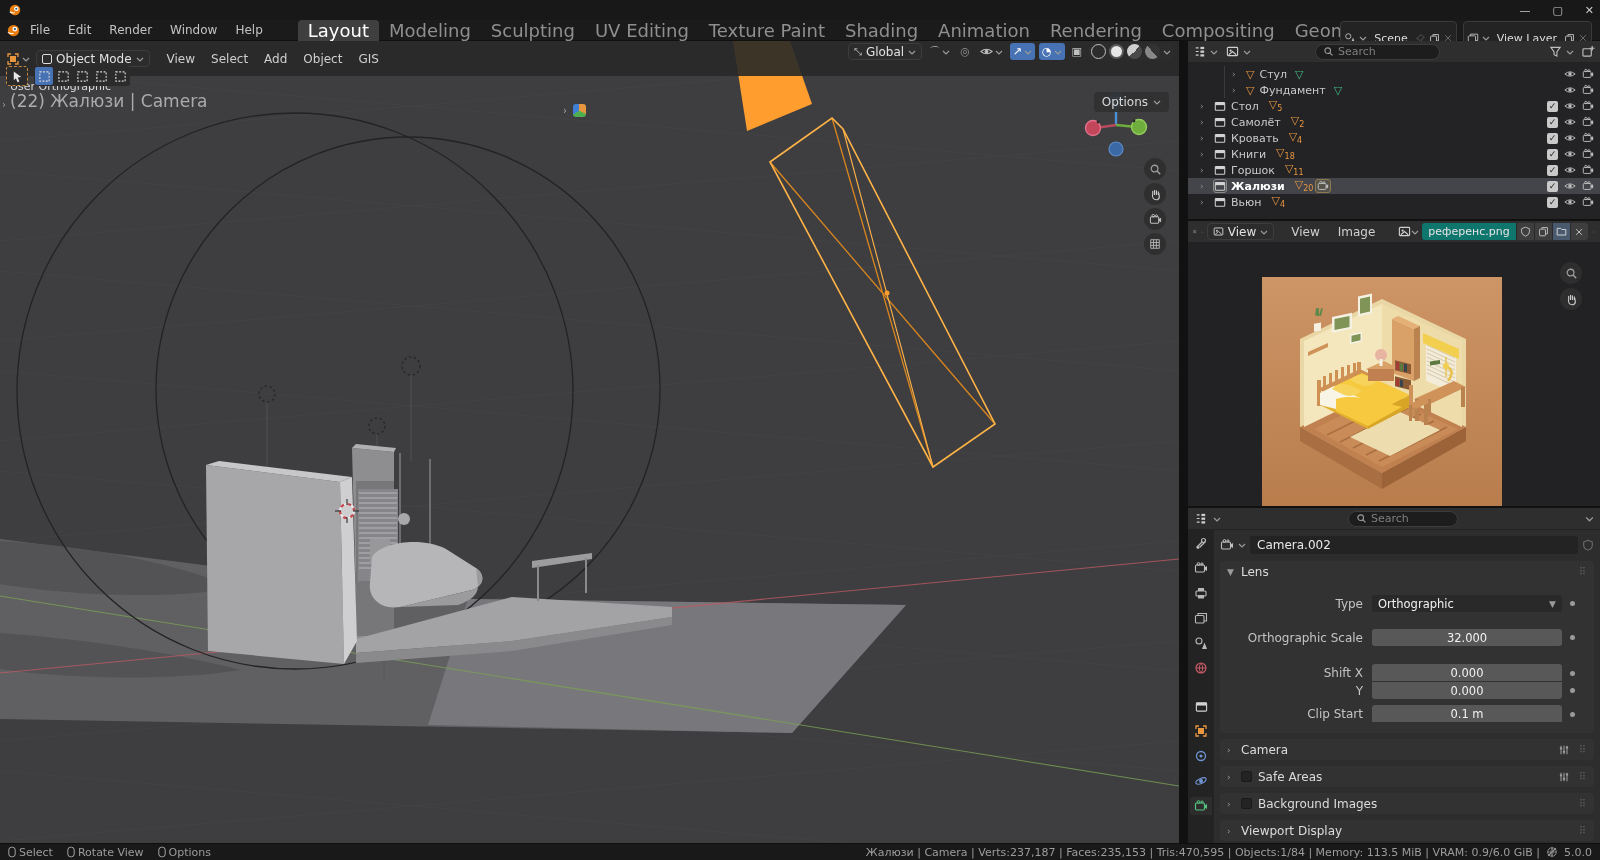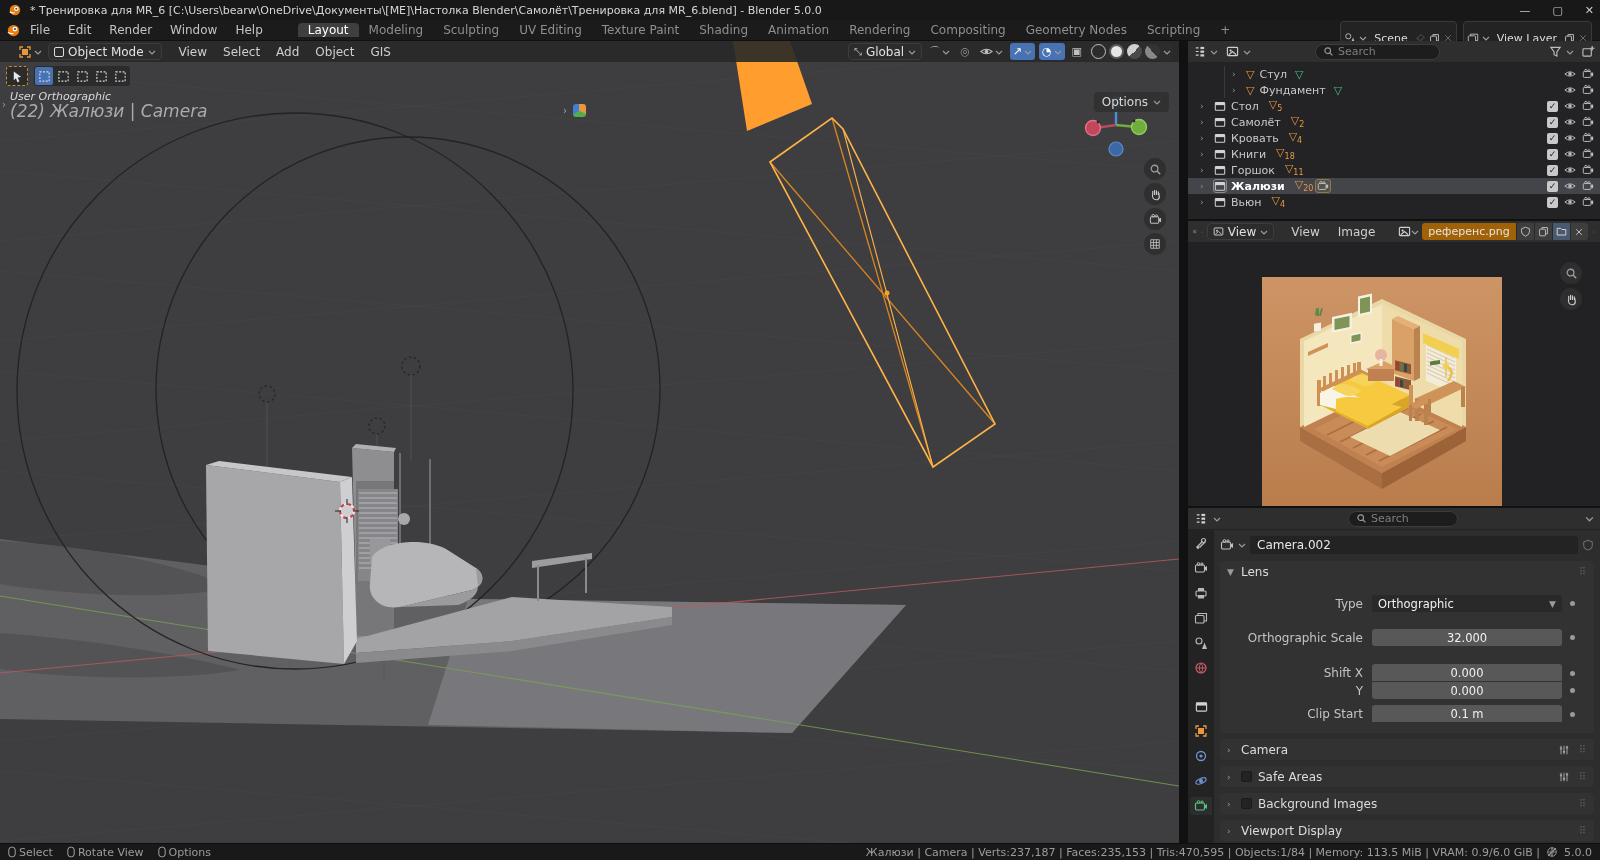--- a/index.html
+++ b/index.html
@@ -11,45 +11,45 @@
   
   #titlebar { left:0; top:0; width:1600px; height:20px; background:#181818; display:flex; align-items:center; padding:0 8px; }
   #titlebar .title { color:#d6d6d6; font-size:11px; margin-left:8px; white-space:nowrap; }
   #winbtns { position:absolute; right:6px; top:0; height:20px; display:flex; gap:22px; align-items:center; color:#cccccc; font-size:11px; }
   #winbtns span { cursor:default; }
 
   
   #menubar { left:0; top:20px; width:1600px; height:21px; background:#1b1b1b; display:flex; align-items:center; border-bottom:1px solid #101010; }
   .menu-item { padding:2px 9px; color:#c3c3c3; font-size:12px; border-radius:3px; }
   .ws-tabs { display:flex; margin-left:26px; }
-  .ws-tab { padding:0 10px; color:#8f8f8f; font-size:12px; border-radius:4px 4px 0 0; }
+  .ws-tab { padding:0 10px; color:#8f8f8f; font-size:18px; border-radius:4px 4px 0 0; }
   .ws-tab.active { background:#3f3f3f; color:#ffffff; }
   #scene-widgets { position:absolute; right:8px; top:1px; display:flex; gap:6px; align-items:center; }
   .id-block { display:flex; align-items:center; background:#232323; border:1px solid #3a3a3a; border-radius:4px; height:34px; padding:0 3px; gap:3px; }
   .id-block .name { color:#dddddd; font-size:11px; padding:0 4px; }
   .dim { opacity:.45; }
 
   
   #viewport { left:0; top:41px; width:1179px; height:802px; background:#3e3e40; overflow:hidden; }
-  #vp-header { left:0; top:0; width:1179px; height:21px; background:rgba(40,40,40,.90); display:flex; align-items:center; gap:2px; padding:0 18px; z-index:5; }
+  #vp-header { left:0; top:0; width:1179px; height:35px; background:rgba(40,40,40,.90); display:flex; align-items:center; gap:2px; padding:0 6px; z-index:5; }
   .vp-menu { color:#cfcfcf; padding:1px 7px; font-size:12px; }
   .dropdown-box { display:flex; align-items:center; gap:4px; background:#2c2c2c; border:1px solid #3d3d3d; border-radius:4px; height:17px; padding:0 5px; color:#e2e2e2; font-size:12px; }
   #vp-right { position:absolute; right:6px; top:2px; display:flex; align-items:center; gap:4px; }
   .hdr-btn { display:flex; align-items:center; gap:2px; height:17px; padding:0 3px; border-radius:3px; }
   .hdr-btn.on { background:#4772b3; }
   .shade-group { display:flex; background:#2c2c2c; border-radius:4px; height:17px; align-items:center; padding:0 2px; gap:3px; }
   .shade-group .sph.active { background:#5a5a5a; border-radius:50%; }
   #vp-toolrow { left:6px; top:25px; display:flex; gap:6px; align-items:center; z-index:5; }
   .tool-btn { width:22px; height:20px; background:#2b2b2b; border:1px dashed #c78a3b; border-radius:3px; display:flex; align-items:center; justify-content:center; }
   .selmode { display:flex; background:#2b2b2b; border-radius:3px; padding:1px; gap:1px; }
   .selmode span { width:18px; height:18px; display:flex; align-items:center; justify-content:center; border-radius:2px; }
   .selmode span.on { background:#4772b3; }
   #tool-expander { left:563px; top:63px; display:flex; gap:6px; align-items:center; z-index:5; position:absolute; color:#aaa; }
   #options-btn { position:absolute; right:10px; top:51px; background:rgba(48,48,48,.92); border-radius:4px; height:20px; display:flex; align-items:center; padding:0 8px; gap:5px; color:#d8d8d8; z-index:6; font-size:12px; }
-  #vp-overlay-text { left:10px; top:49px; z-index:4; line-height:14px;font-style:italic; }
+  #vp-overlay-text { left:10px; top:39px; z-index:4; line-height:14px; }
   #vp-overlay-text .l1 { color:#d9d9d9; font-size:11px; }
   #vp-overlay-text .l2 { color:#ababab; font-size:17px; }
   #tbar-toggle { left:2px; top:58px; color:#9a9a9a; z-index:4; font-size:10px; }
   #nav-gizmo { right:28px; top:48px; width:70px; height:70px; z-index:4; }
   .vp-sidebtn { position:absolute; right:13px; width:22px; height:22px; border-radius:50%; background:rgba(45,45,45,.85); display:flex; align-items:center; justify-content:center; z-index:4; }
 
   
   #outliner { left:1188px; top:41px; width:412px; height:178px; background:#232325; }
   #outliner-header { height:21px; background:#2e2e2e; display:flex; align-items:center; padding:0 5px; gap:4px; }
   .search-field { display:flex; align-items:center; gap:4px; background:#1d1d1d; border:1px solid #3c3c3c; border-radius:9px; height:16px; padding:0 7px; color:#7f7f7f; font-size:11px; }
@@ -66,21 +66,21 @@
   .ol-right { position:absolute; right:6px; display:flex; gap:6px; align-items:center; }
   .cb { width:11px; height:11px; background:#c9c9c9; border-radius:2px; color:#222; font-size:9px; line-height:11px; text-align:center; font-weight:bold; }
   .camchip { background:#55524a; border:1px solid #8d7a4e; border-radius:3px; padding:0 1px; margin-left:2px; display:inline-flex; }
 
   
   #imged { left:1188px; top:221px; width:412px; height:285px; background:#232325; }
   #imged-header { height:21px; background:#2e2e2e; display:flex; align-items:center; padding:0 5px; gap:4px; }
   #imged-canvas { position:relative; width:412px; height:264px; background:#222224; overflow:hidden; }
   #ref-img { position:absolute; left:74px; top:35px; width:240px; height:241px; }
   .float-btn { position:absolute; width:22px; height:22px; border-radius:50%; background:rgba(48,48,48,.9); display:flex; align-items:center; justify-content:center; }
-  .name-field { background:#a16207; border-radius:3px 0 0 3px; height:17px; display:flex; align-items:center; padding:0 6px; color:#e4e4e4; font-size:11px; }
+  .name-field { background:#0f766e; border-radius:3px 0 0 3px; height:17px; display:flex; align-items:center; padding:0 6px; color:#e4e4e4; font-size:11px; }
   .mini-btn { width:18px; height:17px; background:#3e3e3e; display:flex; align-items:center; justify-content:center; border-left:1px solid #2a2a2a; }
 
   
   #props { left:1188px; top:508px; width:412px; height:335px; background:#2d2d2d; overflow:hidden; }
   #props-header { height:22px; background:#2e2e2e; display:flex; align-items:center; padding:0 6px; gap:6px; border-bottom:1px solid #242424; }
   #prop-tabs { position:absolute; left:0; top:22px; width:26px; bottom:0; background:#232323; display:flex; flex-direction:column; align-items:center; padding-top:4px; gap:7px; }
   .ptab { width:22px; height:18px; display:flex; align-items:center; justify-content:center; border-radius:3px 0 0 3px; }
   .ptab.active { background:#2d2d2d; }
   .ptab.spacer { height:6px; }
   #props-body { position:absolute; left:26px; top:22px; right:0; bottom:0; padding:5px 6px 0 6px; }
@@ -238,21 +238,20 @@
         <circle cx="4.5" cy="3" r="1.4" fill="none" stroke="#55c07f" stroke-width="1"></circle>
         <circle cx="8" cy="3" r="1.1" fill="none" stroke="#55c07f" stroke-width="1"></circle>
       </symbol>
   </defs>
 </svg>
 
 <div id="titlebar" class="abs">
   <svg class="i" width="14" height="14">
       <use href="#s-blender"></use>
     </svg>
-  <span class="title">* Тренировка для MR_6 [C:\Users\bearw\OneDrive\Документы\[ME]\Настолка Blender\Самолёт\Тренировка для MR_6.blend] - Blender 5.0.0</span>
   <div id="winbtns">
     <span>—</span>
     <span>▢</span>
     <span>✕</span>
   </div>
 </div>
 
 <div id="menubar" class="abs">
   <svg class="i" width="15" height="15" style="margin-left:6px">
       <use href="#s-blender"></use>

